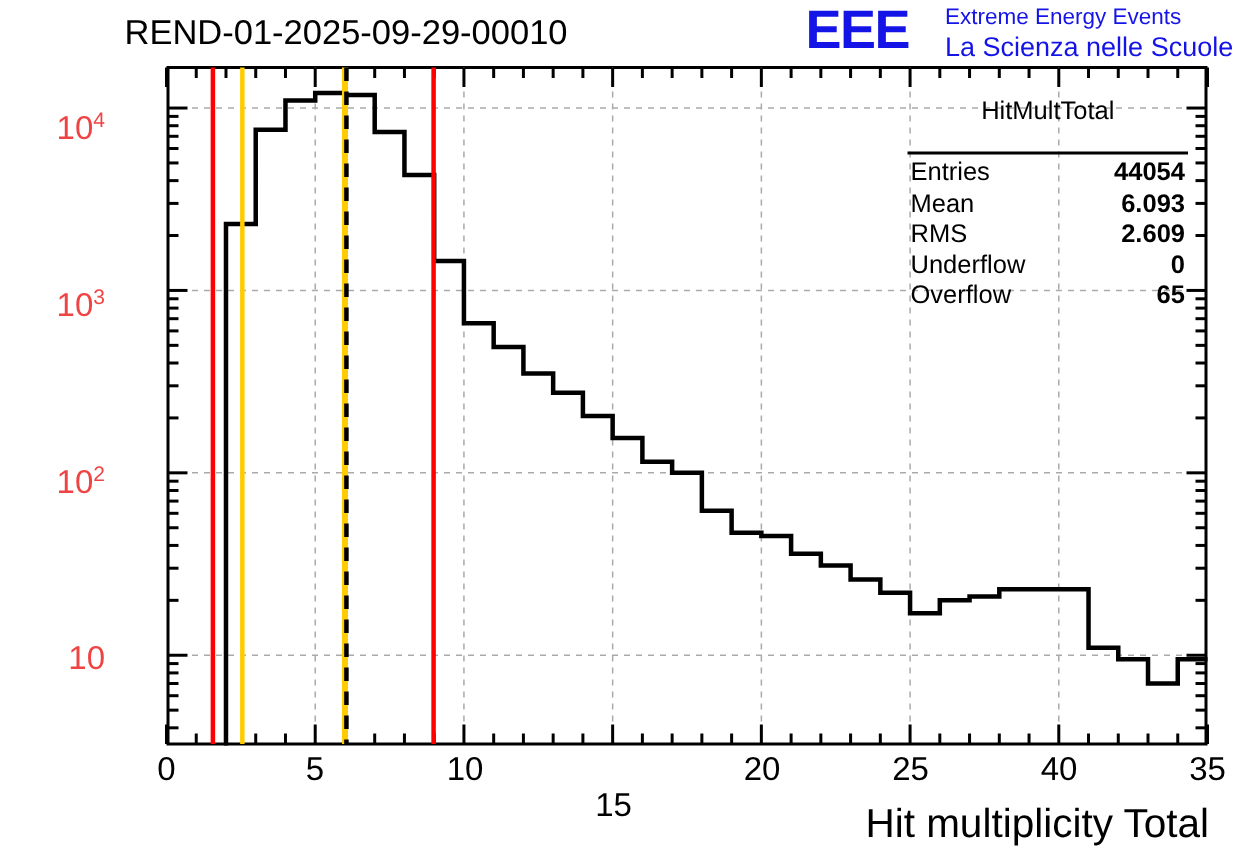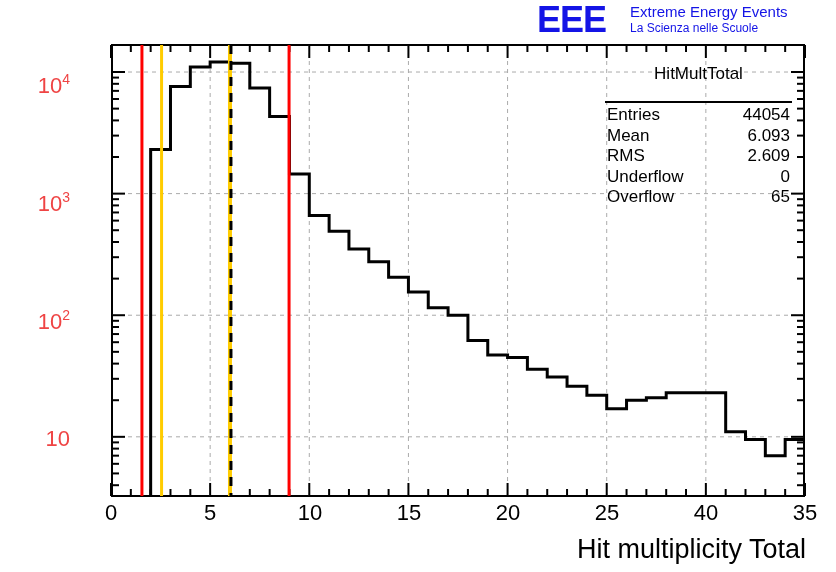--- a/index.html
+++ b/index.html
@@ -21,21 +21,21 @@
   }
   #eee-logo .eee-mark-shadow{
     position:absolute;left:4px;top:4px;
     font-size:36px;font-weight:bold;letter-spacing:-1px;
     color:#9a9a9a;font-family:"Liberation Sans",sans-serif;line-height:36px;z-index:-1;
   }
   #eee-logo .eee-line1{
     position:absolute;left:93px;top:1px;font-size:15px;color:#1414e6;white-space:nowrap;
   }
   #eee-logo .eee-line2{
-    position:absolute;left:93px;top:19px;font-size:12px;color:#1414e6;white-space:nowrap;
+    position:absolute;left:93px;top:19px;font-size:18px;color:#1414e6;white-space:nowrap;
   }
 
   
   #frame{
     position:absolute;left:111px;top:44px;width:694px;height:453px;
     border:2px solid #000;box-sizing:border-box;background:transparent;
   }
   #gridlayer{position:absolute;left:0;top:0;width:836px;height:572px;pointer-events:none;}
 
   
@@ -57,27 +57,28 @@
     position:absolute;left:601px;top:62px;width:195px;height:138px;
     font-size:17px;color:#000;background:transparent;
   }
   #stats-box .stats-title{
     text-align:center;padding-bottom:17px;border-bottom:2px solid #000;margin:2px 4px 2px 4px;
   }
   #stats-box .stats-row{
     display:flex;justify-content:space-between;padding:0 6px;line-height:20.5px;
   }
   #stats-box .stats-row .k{text-align:left;}
-  #stats-box .stats-row .v{text-align:right;}
+  #stats-box .stats-row .v{text-align:right;font-weight:bold;}
 </style>
 </head>
 <body>
 
 <div id="canvas">
 
+  <div id="plot-title">REND-01-2025-09-29-00010</div>
 
   <div id="eee-logo">
     <div class="eee-mark-shadow">EEE</div>
     <div class="eee-mark">EEE</div>
     <div class="eee-line1">Extreme Energy Events</div>
     <div class="eee-line2">La Scienza nelle Scuole</div>
   </div>
 
   <div id="frame"></div>
 
@@ -241,21 +242,21 @@
     </svg>
 
   <div class="ytick-label" style="top:85px;">10<sup>4</sup></div>
   <div class="ytick-label" style="top:203px;margin-left:40px;">10<sup>3</sup></div>
   <div class="ytick-label" style="top:321px;margin-left:18px;">10<sup>2</sup></div>
   <div class="ytick-label" style="top:439px;">10</div>
 
   <div class="xtick-label" style="left:111px;">0</div>
   <div class="xtick-label" style="left:210px;">5</div>
   <div class="xtick-label" style="left:310px;">10</div>
-  <div class="xtick-label" style="left:409px;">15</div>
+  <div class="xtick-label" style="left:409px;margin-top:24px;">15</div>
   <div class="xtick-label" style="left:508px;">20</div>
   <div class="xtick-label" style="left:607px;">25</div>
   <div class="xtick-label" style="left:706px;">40</div>
   <div class="xtick-label" style="left:805px;">35</div>
 
   <div id="xaxis-title">Hit multiplicity Total</div>
 
   <div id="stats-box">
     <div class="stats-title">HitMultTotal</div>
     <div class="stats-row">

